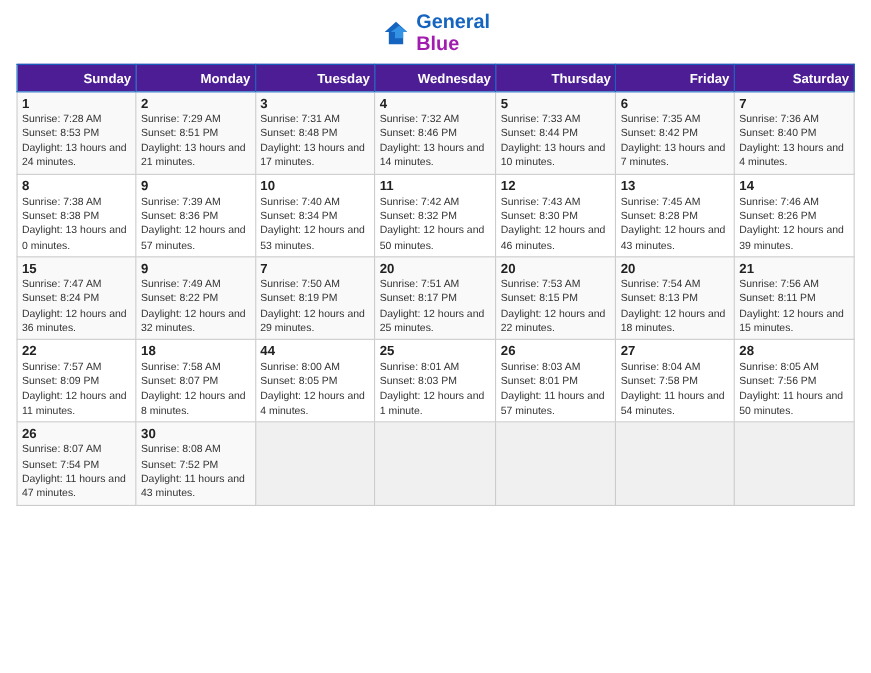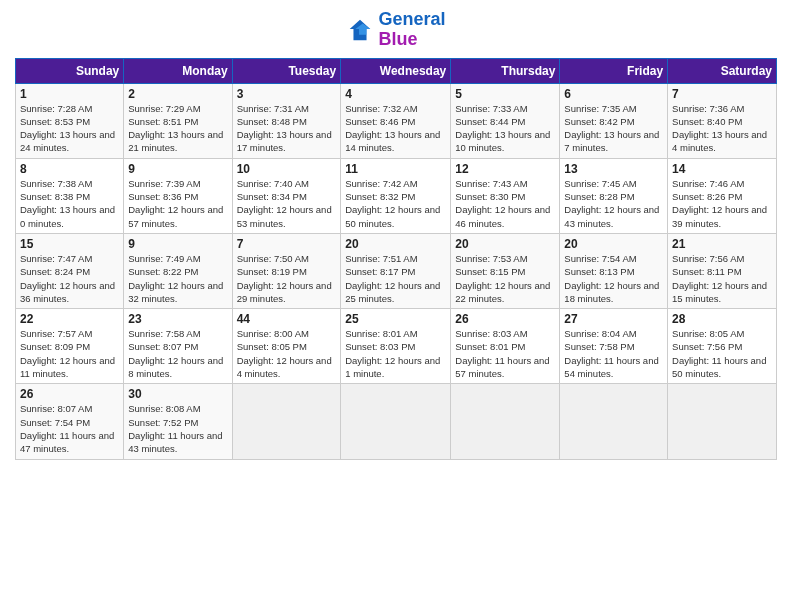--- a/index.html
+++ b/index.html
@@ -215,21 +215,21 @@
             <span class="day-num">21</span>
             <div class="day-info">Sunrise: 7:56 AM<br>Sunset: 8:11 PM<br>Daylight: 12 hours and 15 minutes.</div>
           </td>
         </tr>
         <tr>
           <td>
             <span class="day-num">22</span>
             <div class="day-info">Sunrise: 7:57 AM<br>Sunset: 8:09 PM<br>Daylight: 12 hours and 11 minutes.</div>
           </td>
           <td>
-            <span class="day-num">23</span>
+            <span class="day-num">18</span>
             <div class="day-info">Sunrise: 7:58 AM<br>Sunset: 8:07 PM<br>Daylight: 12 hours and 8 minutes.</div>
           </td>
           <td>
             <span class="day-num">44</span>
             <div class="day-info">Sunrise: 8:00 AM<br>Sunset: 8:05 PM<br>Daylight: 12 hours and 4 minutes.</div>
           </td>
           <td>
             <span class="day-num">25</span>
             <div class="day-info">Sunrise: 8:01 AM<br>Sunset: 8:03 PM<br>Daylight: 12 hours and 1 minute.</div>
           </td>

